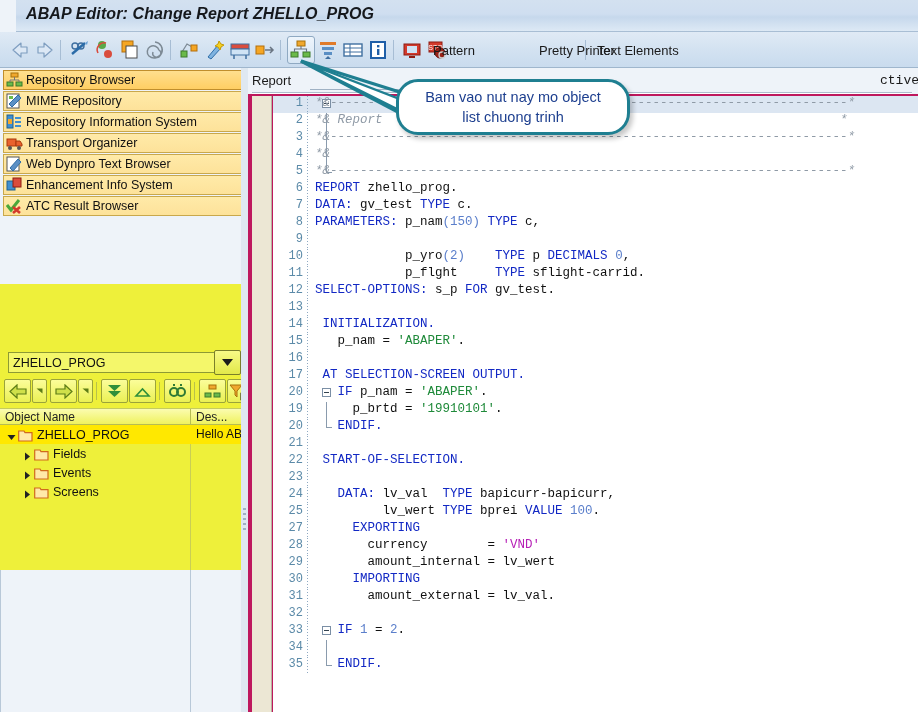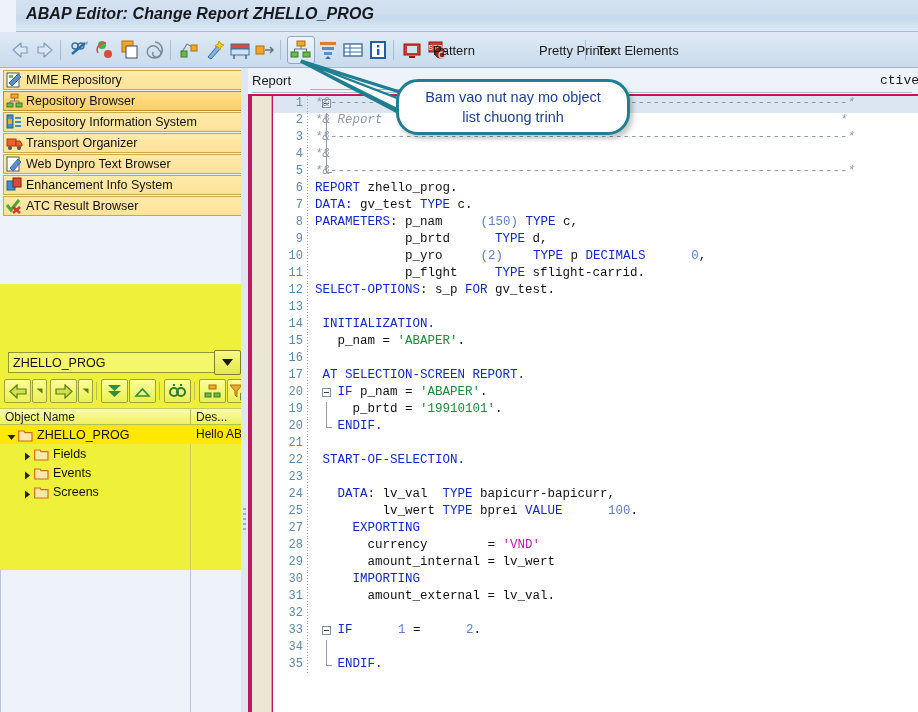--- a/index.html
+++ b/index.html
@@ -177,21 +177,21 @@
   .fold-box::before {
     content:""; position:absolute; left:1px; top:3px; width:5px; height:1px; background:#33424f;
   }
   .fold-line { position:absolute; left:53px; top:0; width:1px; height:17px; background:#8a9bad; }
   .fold-end { position:absolute; left:53px; top:0; width:6px; height:9px;
     border-left:1px solid #8a9bad; border-bottom:1px solid #8a9bad; }
 
   .kw { color:#1228c4; }
   .cm { color:#8f9aa6; font-style:italic; }
   .st { color:#1f8a3a; }
-  .nm { color:#5b7fcb;margin-left:38px; }
+  .nm { color:#5b7fcb; }
   .mg { color:#b61fb6; }
   .pl { color:#111111; }
   .callout-box {
     position:absolute; left:396px; top:79px; width:234px; height:56px;
     background:#ffffff; border:3px solid #1f7f91; border-radius:22px;
     display:flex; align-items:center; justify-content:center;
     box-shadow: 3px 4px 5px rgba(0,0,0,0.22);
   }
   .callout-box .txt {
     font-size:14.5px; color:#1d3f8f; text-align:center; line-height:20px;
@@ -328,41 +328,41 @@
 
     <div class="tb-text" style="left:433px;">Pattern</div>
     <div class="tb-text" style="left:495px;margin-left:44px;">Pretty Printer</div>
     <div class="tb-sep" style="left:585px;"></div>
     <div class="tb-text" style="left:597px;">Text Elements</div>
   </div>
 
   <div class="leftpane">
 
     <div class="navlist">
-      <div class="navitem">
-        <span class="nv-ic">
-          <svg viewBox="0 0 17 16">
-              <rect x="1" y="1" width="12" height="14" fill="#ffffff" stroke="#555"></rect>
-              <path d="M3 11 L12 2 L15 5 L6 14 Z" fill="#5b8fc4" stroke="#2f6ea8"></path>
-              <rect x="3" y="3" width="4" height="3" fill="#6aba4a"></rect>
-            </svg>
-        </span>
-        <span class="nv-lb">MIME Repository</span>
-      </div>
-
       <div class="navitem selected">
         <span class="nv-ic">
           <svg viewBox="0 0 17 16">
               <rect x="5" y="1" width="7" height="4" fill="#f0a82e" stroke="#a8700a"></rect>
               <rect x="1" y="10" width="6" height="4" fill="#6aba4a" stroke="#3d7a2c"></rect>
               <rect x="10" y="10" width="6" height="4" fill="#6aba4a" stroke="#3d7a2c"></rect>
               <path d="M8.5 5 V8 M4 10 V8 H13 V10" fill="none" stroke="#777" stroke-width="1"></path>
             </svg>
         </span>
         <span class="nv-lb">Repository Browser</span>
+      </div>
+
+      <div class="navitem">
+        <span class="nv-ic">
+          <svg viewBox="0 0 17 16">
+              <rect x="1" y="1" width="12" height="14" fill="#ffffff" stroke="#555"></rect>
+              <path d="M3 11 L12 2 L15 5 L6 14 Z" fill="#5b8fc4" stroke="#2f6ea8"></path>
+              <rect x="3" y="3" width="4" height="3" fill="#6aba4a"></rect>
+            </svg>
+        </span>
+        <span class="nv-lb">MIME Repository</span>
       </div>
 
       <div class="navitem">
         <span class="nv-ic">
           <svg viewBox="0 0 17 16">
               <rect x="1" y="1" width="6" height="13" fill="#3f8fd0" stroke="#21608f"></rect>
               <rect x="2" y="5" width="4" height="5" fill="#f0a82e"></rect>
               <path d="M9 4 H15 M9 8 H15 M9 12 H15" stroke="#3f8fd0" stroke-width="2"></path>
             </svg>
         </span>
@@ -575,29 +575,29 @@
 
     <div class="code-area" id="code-area">
         <div class="cline hl"><span class="lnum">1</span><span class="ldots"></span><span class="fold-box"></span><span class="ctext"><span class="cm">*&amp;---------------------------------------------------------------------*</span></span></div>
         <div class="cline"><span class="lnum">2</span><span class="ldots"></span><span class="fold-line"></span><span class="ctext"><span class="cm">*&amp; Report                                                             *</span></span></div>
         <div class="cline"><span class="lnum">3</span><span class="ldots"></span><span class="fold-line"></span><span class="ctext"><span class="cm">*&amp;---------------------------------------------------------------------*</span></span></div>
         <div class="cline"><span class="lnum">4</span><span class="ldots"></span><span class="fold-line"></span><span class="ctext"><span class="cm">*&amp;</span></span></div>
         <div class="cline"><span class="lnum">5</span><span class="ldots"></span><span class="fold-end"></span><span class="ctext"><span class="cm">*&amp;---------------------------------------------------------------------*</span></span></div>
         <div class="cline"><span class="lnum">6</span><span class="ldots"></span><span class="ctext"><span class="kw">REPORT</span><span class="pl"> zhello_prog.</span></span></div>
         <div class="cline"><span class="lnum">7</span><span class="ldots"></span><span class="ctext"><span class="kw">DATA:</span><span class="pl"> gv_test </span><span class="kw">TYPE</span><span class="pl"> c.</span></span></div>
         <div class="cline"><span class="lnum">8</span><span class="ldots"></span><span class="ctext"><span class="kw">PARAMETERS:</span><span class="pl"> p_nam</span><span class="nm">(150)</span><span class="pl"> </span><span class="kw">TYPE</span><span class="pl"> c,</span></span></div>
-        <div class="cline"><span class="lnum">9</span><span class="ldots"></span><span class="ctext"><span class="pl">            p_brtd      </span><span class="kw">TYPE</span><span class="pl"> d,</span></span></div>
+        <div class="cline"><span class="lnum">9</span><span class="ldots"></span></div>
         <div class="cline"><span class="lnum">10</span><span class="ldots"></span><span class="ctext"><span class="pl">            p_yro</span><span class="nm">(2)</span><span class="pl">    </span><span class="kw">TYPE</span><span class="pl"> p </span><span class="kw">DECIMALS</span><span class="pl"> </span><span class="nm">0</span><span class="pl">,</span></span></div>
         <div class="cline"><span class="lnum">11</span><span class="ldots"></span><span class="ctext"><span class="pl">            p_flght     </span><span class="kw">TYPE</span><span class="pl"> sflight-carrid.</span></span></div>
         <div class="cline"><span class="lnum">12</span><span class="ldots"></span><span class="ctext"><span class="kw">SELECT-OPTIONS:</span><span class="pl"> s_p </span><span class="kw">FOR</span><span class="pl"> gv_test.</span></span></div>
         <div class="cline"><span class="lnum">13</span><span class="ldots"></span><span class="ctext"></span></div>
         <div class="cline"><span class="lnum">14</span><span class="ldots"></span><span class="ctext"><span class="kw"> INITIALIZATION.</span></span></div>
         <div class="cline"><span class="lnum">15</span><span class="ldots"></span><span class="ctext"><span class="pl">   p_nam = </span><span class="st">'ABAPER'</span><span class="pl">.</span></span></div>
         <div class="cline"><span class="lnum">16</span><span class="ldots"></span><span class="ctext"></span></div>
-        <div class="cline"><span class="lnum">17</span><span class="ldots"></span><span class="ctext"><span class="kw"> AT SELECTION-SCREEN REPORT.</span></span></div>
+        <div class="cline"><span class="lnum">17</span><span class="ldots"></span><span class="ctext"><span class="kw"> AT SELECTION-SCREEN OUTPUT.</span></span></div>
         <div class="cline"><span class="lnum">20</span><span class="ldots"></span><span class="fold-box"></span><span class="ctext"><span class="kw">   IF</span><span class="pl"> p_nam = </span><span class="st">'ABAPER'</span><span class="pl">.</span></span></div>
         <div class="cline"><span class="lnum">19</span><span class="ldots"></span><span class="fold-line"></span><span class="ctext"><span class="pl">     p_brtd = </span><span class="st">'19910101'</span><span class="pl">.</span></span></div>
         <div class="cline"><span class="lnum">20</span><span class="ldots"></span><span class="fold-end"></span><span class="ctext"><span class="kw">   ENDIF.</span></span></div>
         <div class="cline"><span class="lnum">21</span><span class="ldots"></span><span class="ctext"></span></div>
         <div class="cline"><span class="lnum">22</span><span class="ldots"></span><span class="ctext"><span class="kw"> START-OF-SELECTION.</span></span></div>
         <div class="cline"><span class="lnum">23</span><span class="ldots"></span><span class="ctext"></span></div>
         <div class="cline"><span class="lnum">24</span><span class="ldots"></span><span class="ctext"><span class="pl">   </span><span class="kw">DATA:</span><span class="pl"> lv_val  </span><span class="kw">TYPE</span><span class="pl"> bapicurr-bapicurr,</span></span></div>
         <div class="cline"><span class="lnum">25</span><span class="ldots"></span><span class="ctext"><span class="pl">         lv_wert </span><span class="kw">TYPE</span><span class="pl"> bprei </span><span class="kw">VALUE</span><span class="pl"> </span><span class="nm">100</span><span class="pl">.</span></span></div>
         <div class="cline"><span class="lnum">27</span><span class="ldots"></span><span class="ctext"><span class="pl">     </span><span class="kw">EXPORTING</span></span></div>
         <div class="cline"><span class="lnum">28</span><span class="ldots"></span><span class="ctext"><span class="pl">       currency        = </span><span class="mg">'VND'</span></span></div>

